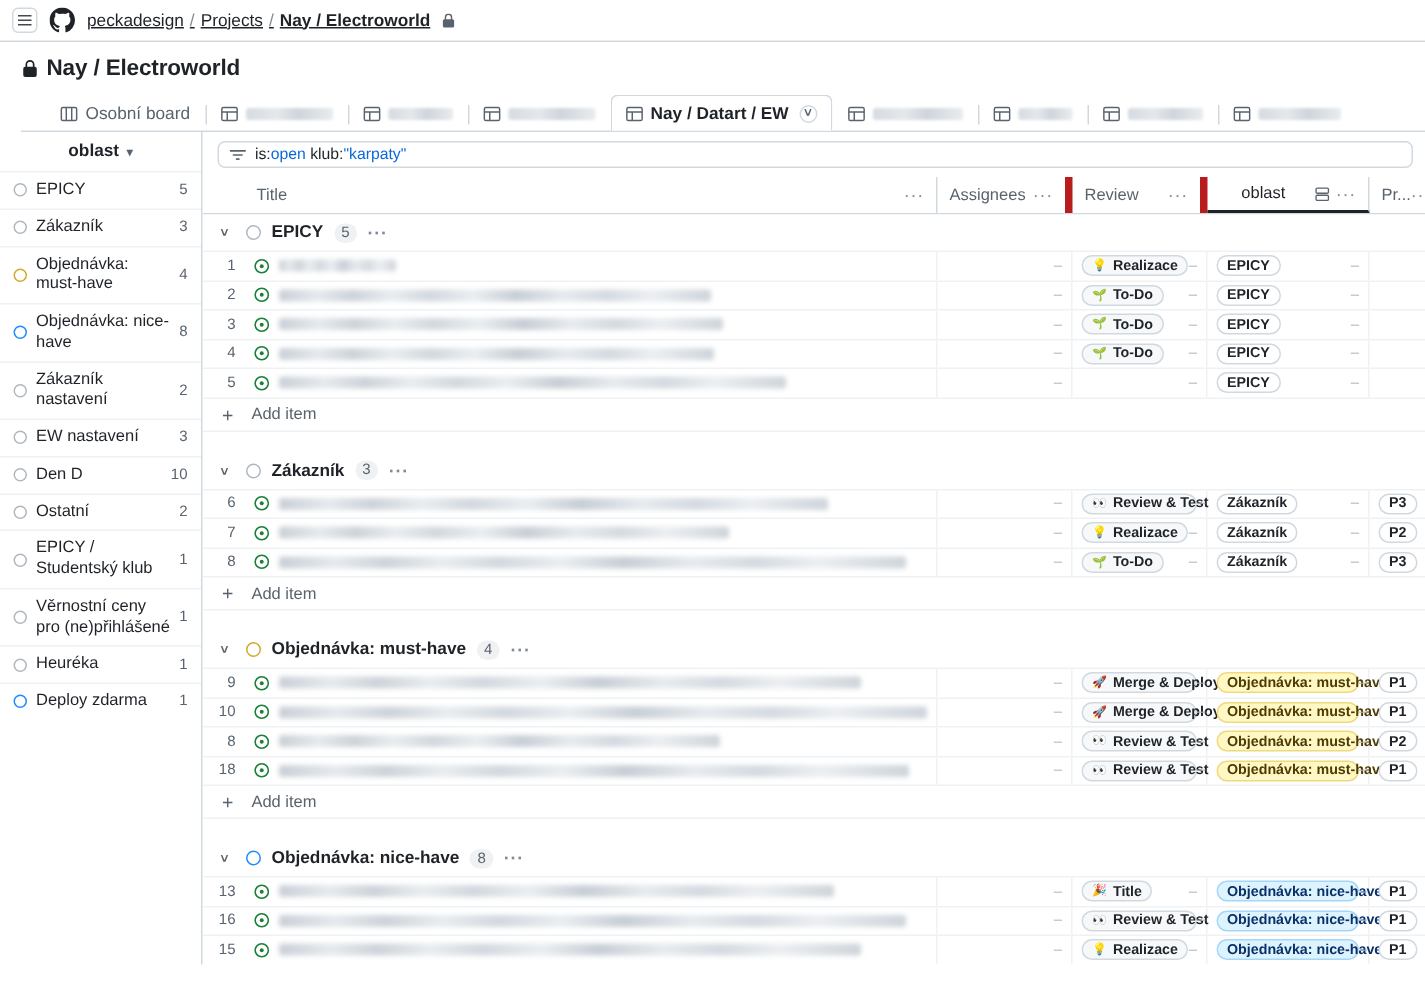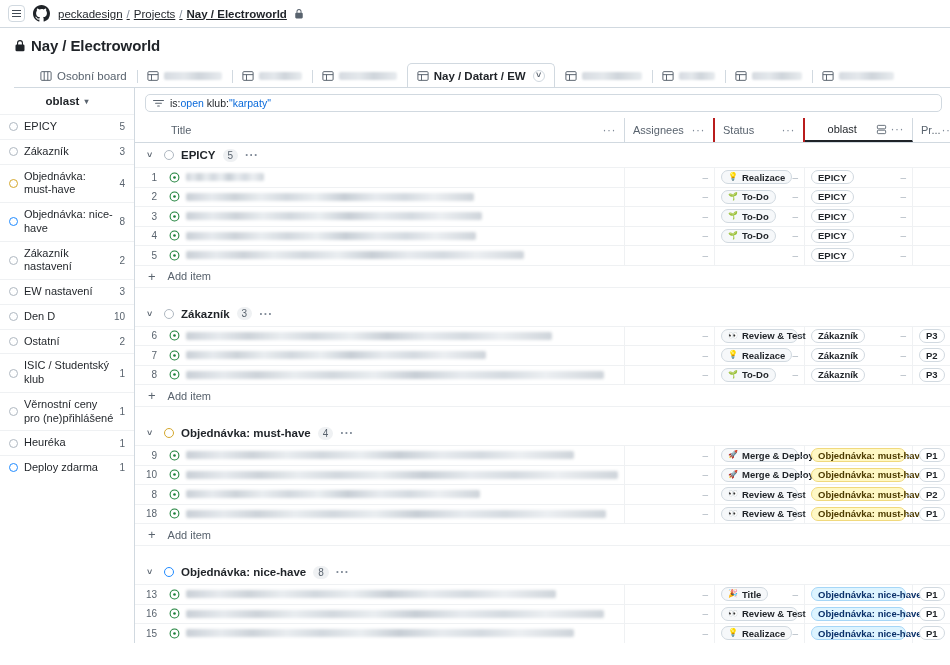--- a/index.html
+++ b/index.html
@@ -151,21 +151,21 @@
 
   .thead {
     display: flex; height: 25px; align-items: stretch;
     border-bottom: 1px solid #d1d9e0;
     font-size: 11px; color: #59636e;
     background: #ffffff;
   }
   .th {
     display: flex; align-items: center;
     padding: 0 8px;
-    border-right: 2px solid #b91c1c;
+    border-right: 5px solid #b91c1c;
     position: relative;
     cursor: pointer;
   }
   .th .lbl { flex: 1 1 auto; }
   .th.center .lbl { text-align: center; }
   .th .dots { color: #818b98; font-size: 12px; letter-spacing: .5px; }
   .th.active { border-bottom: 2px solid #1f2328; border-right: 1px solid #d1d9e0; }
   .th.active .lbl { color: #1f2328; }
   .th.title-th { border-right: 1px solid #d1d9e0; }
 
@@ -385,21 +385,21 @@
           <span class="sb-label">Den D</span>
           <span class="sb-count">10</span>
         </div>
         <div class="sb-item">
           <span class="sb-dot" style="border-color: rgb(175, 184, 193);"></span>
           <span class="sb-label">Ostatní</span>
           <span class="sb-count">2</span>
         </div>
         <div class="sb-item">
           <span class="sb-dot" style="border-color: rgb(175, 184, 193);"></span>
-          <span class="sb-label">ISIC / Studentský klub</span>
+          <span class="sb-label">EPICY / Studentský klub</span>
           <span class="sb-count">1</span>
         </div>
         <div class="sb-item">
           <span class="sb-dot" style="border-color: rgb(175, 184, 193);"></span>
           <span class="sb-label">Věrnostní ceny pro (ne)přihlášené</span>
           <span class="sb-count">1</span>
         </div>
         <div class="sb-item">
           <span class="sb-dot" style="border-color: rgb(175, 184, 193);"></span>
           <span class="sb-label">Heuréka</span>
@@ -431,21 +431,21 @@
         <div class="c-num" style="border-right:none"></div>
         <div class="th title-th c-title">
           <span class="lbl">Title</span>
           <span class="dots">···</span>
         </div>
         <div class="th c-assg">
           <span class="lbl">Assignees</span>
           <span class="dots">···</span>
         </div>
         <div class="th c-stat">
-          <span class="lbl">Status</span>
+          <span class="lbl">Review</span>
           <span class="dots">···</span>
         </div>
         <div class="th active center c-obl">
           <span class="lbl">oblast</span>
           <svg width="11" height="11" viewBox="0 0 16 16" style="margin:0 4px">
             <rect x="2" y="2" width="12" height="5" rx="1.2" fill="none" stroke="#59636e" stroke-width="1.3"></rect>
             <rect x="2" y="9" width="12" height="5" rx="1.2" fill="none" stroke="#59636e" stroke-width="1.3"></rect>
           </svg>
           <span class="dots">···</span>
         </div>

